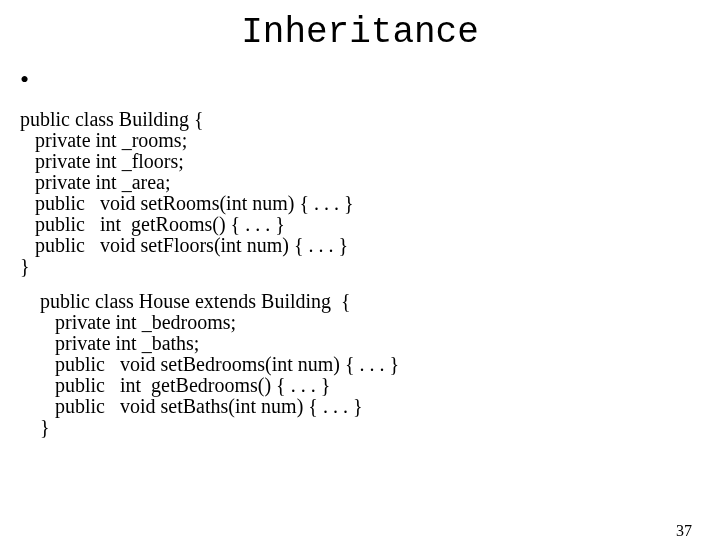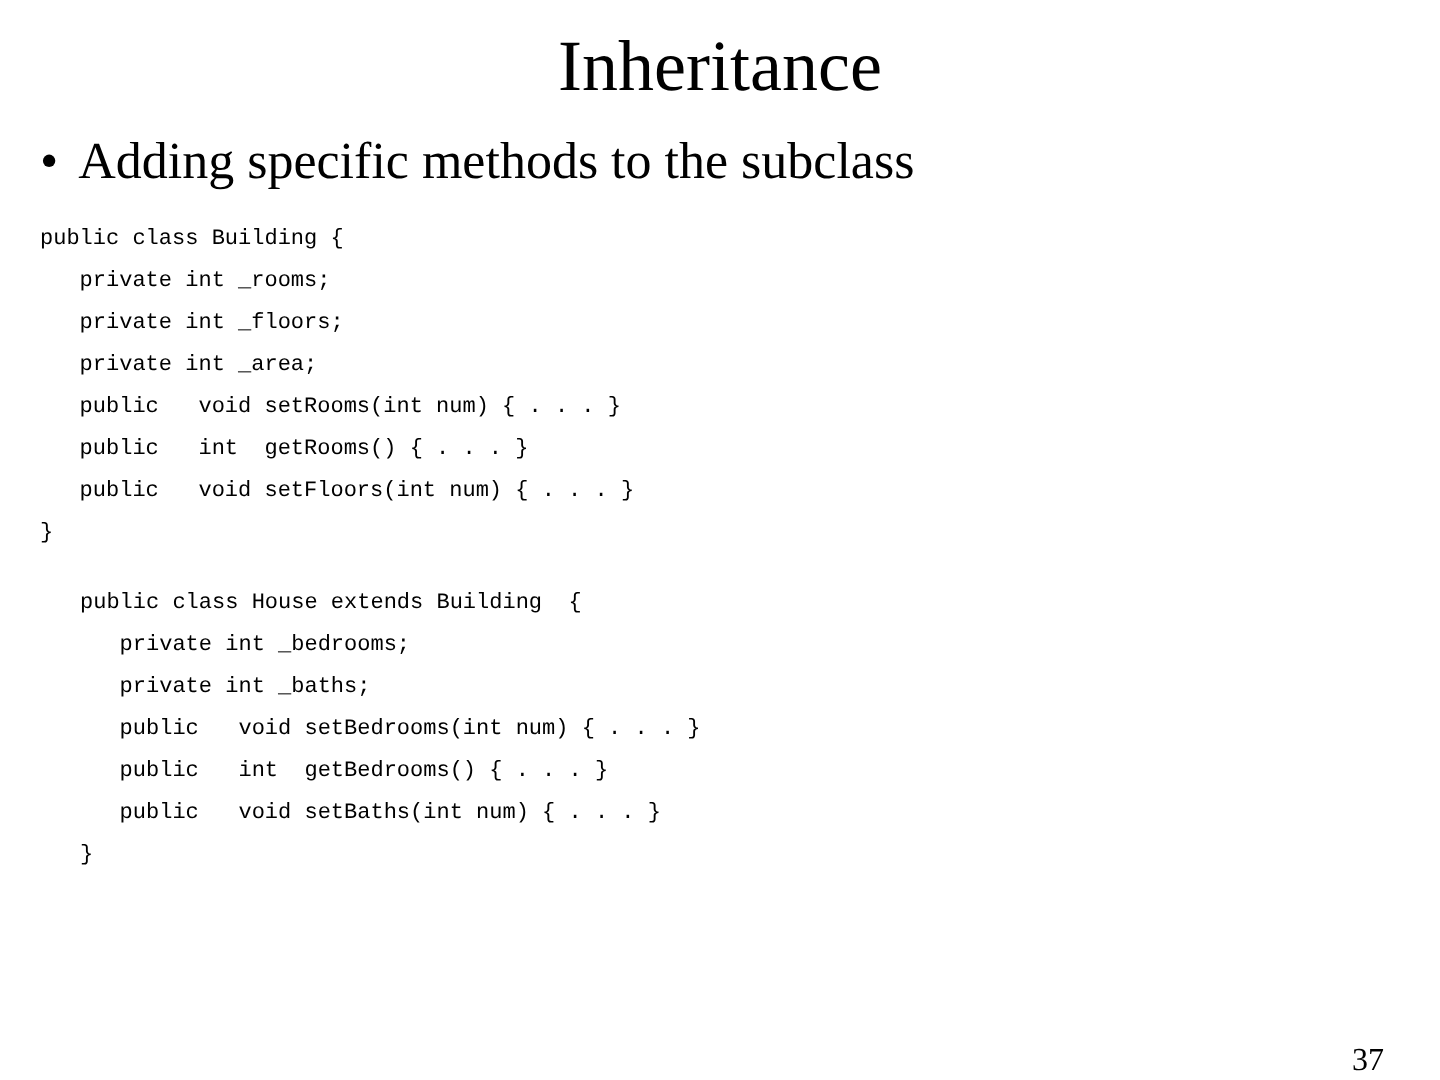--- a/index.html
+++ b/index.html
@@ -17,38 +17,39 @@
     padding: 12px 20px 20px 20px;
     box-sizing: border-box;
     height: 100%;
     position: relative;
   }
   .title {
     text-align: center;
     font-size: 36px;
     font-weight: normal;
     margin: 0 0 12px 0;
+    font-family: Liberation Mono, monospace;
   }
   .bullet-row {
     display: flex;
     align-items: flex-start;
     margin: 0 0 14px 0;
   }
   .bullet-dot {
     font-size: 26px;
     line-height: 30px;
     margin-right: 10px;
   }
   .bullet-text {
     font-size: 26px;
     line-height: 30px;
   }
   .code {
-    font-family: Liberation Mono, monospace;
-    font-size: 11px;
+    font-family: Liberation Serif, serif;
+    font-size: 20px;
     line-height: 21px;
     white-space: pre;
     margin: 0;
   }
   .code-block + .code-block {
     margin-top: 14px;
     margin-left: 20px;
   }
   .page-num {
     position: absolute;
@@ -60,21 +61,20 @@
 </style>
 </head>
 <body>
 
 <div class="slide">
 
   <h1 class="title">Inheritance</h1>
 
   <div class="bullet-row">
     <span class="bullet-dot">•</span>
-    <span class="bullet-text">Adding specific methods to the subclass</span>
   </div>
 
   <pre class="code code-block">public class Building {
    private int _rooms;
    private int _floors;
    private int _area;
    public   void setRooms(int num) { . . . }
    public   int  getRooms() { . . . }
    public   void setFloors(int num) { . . . }
 }</pre>

